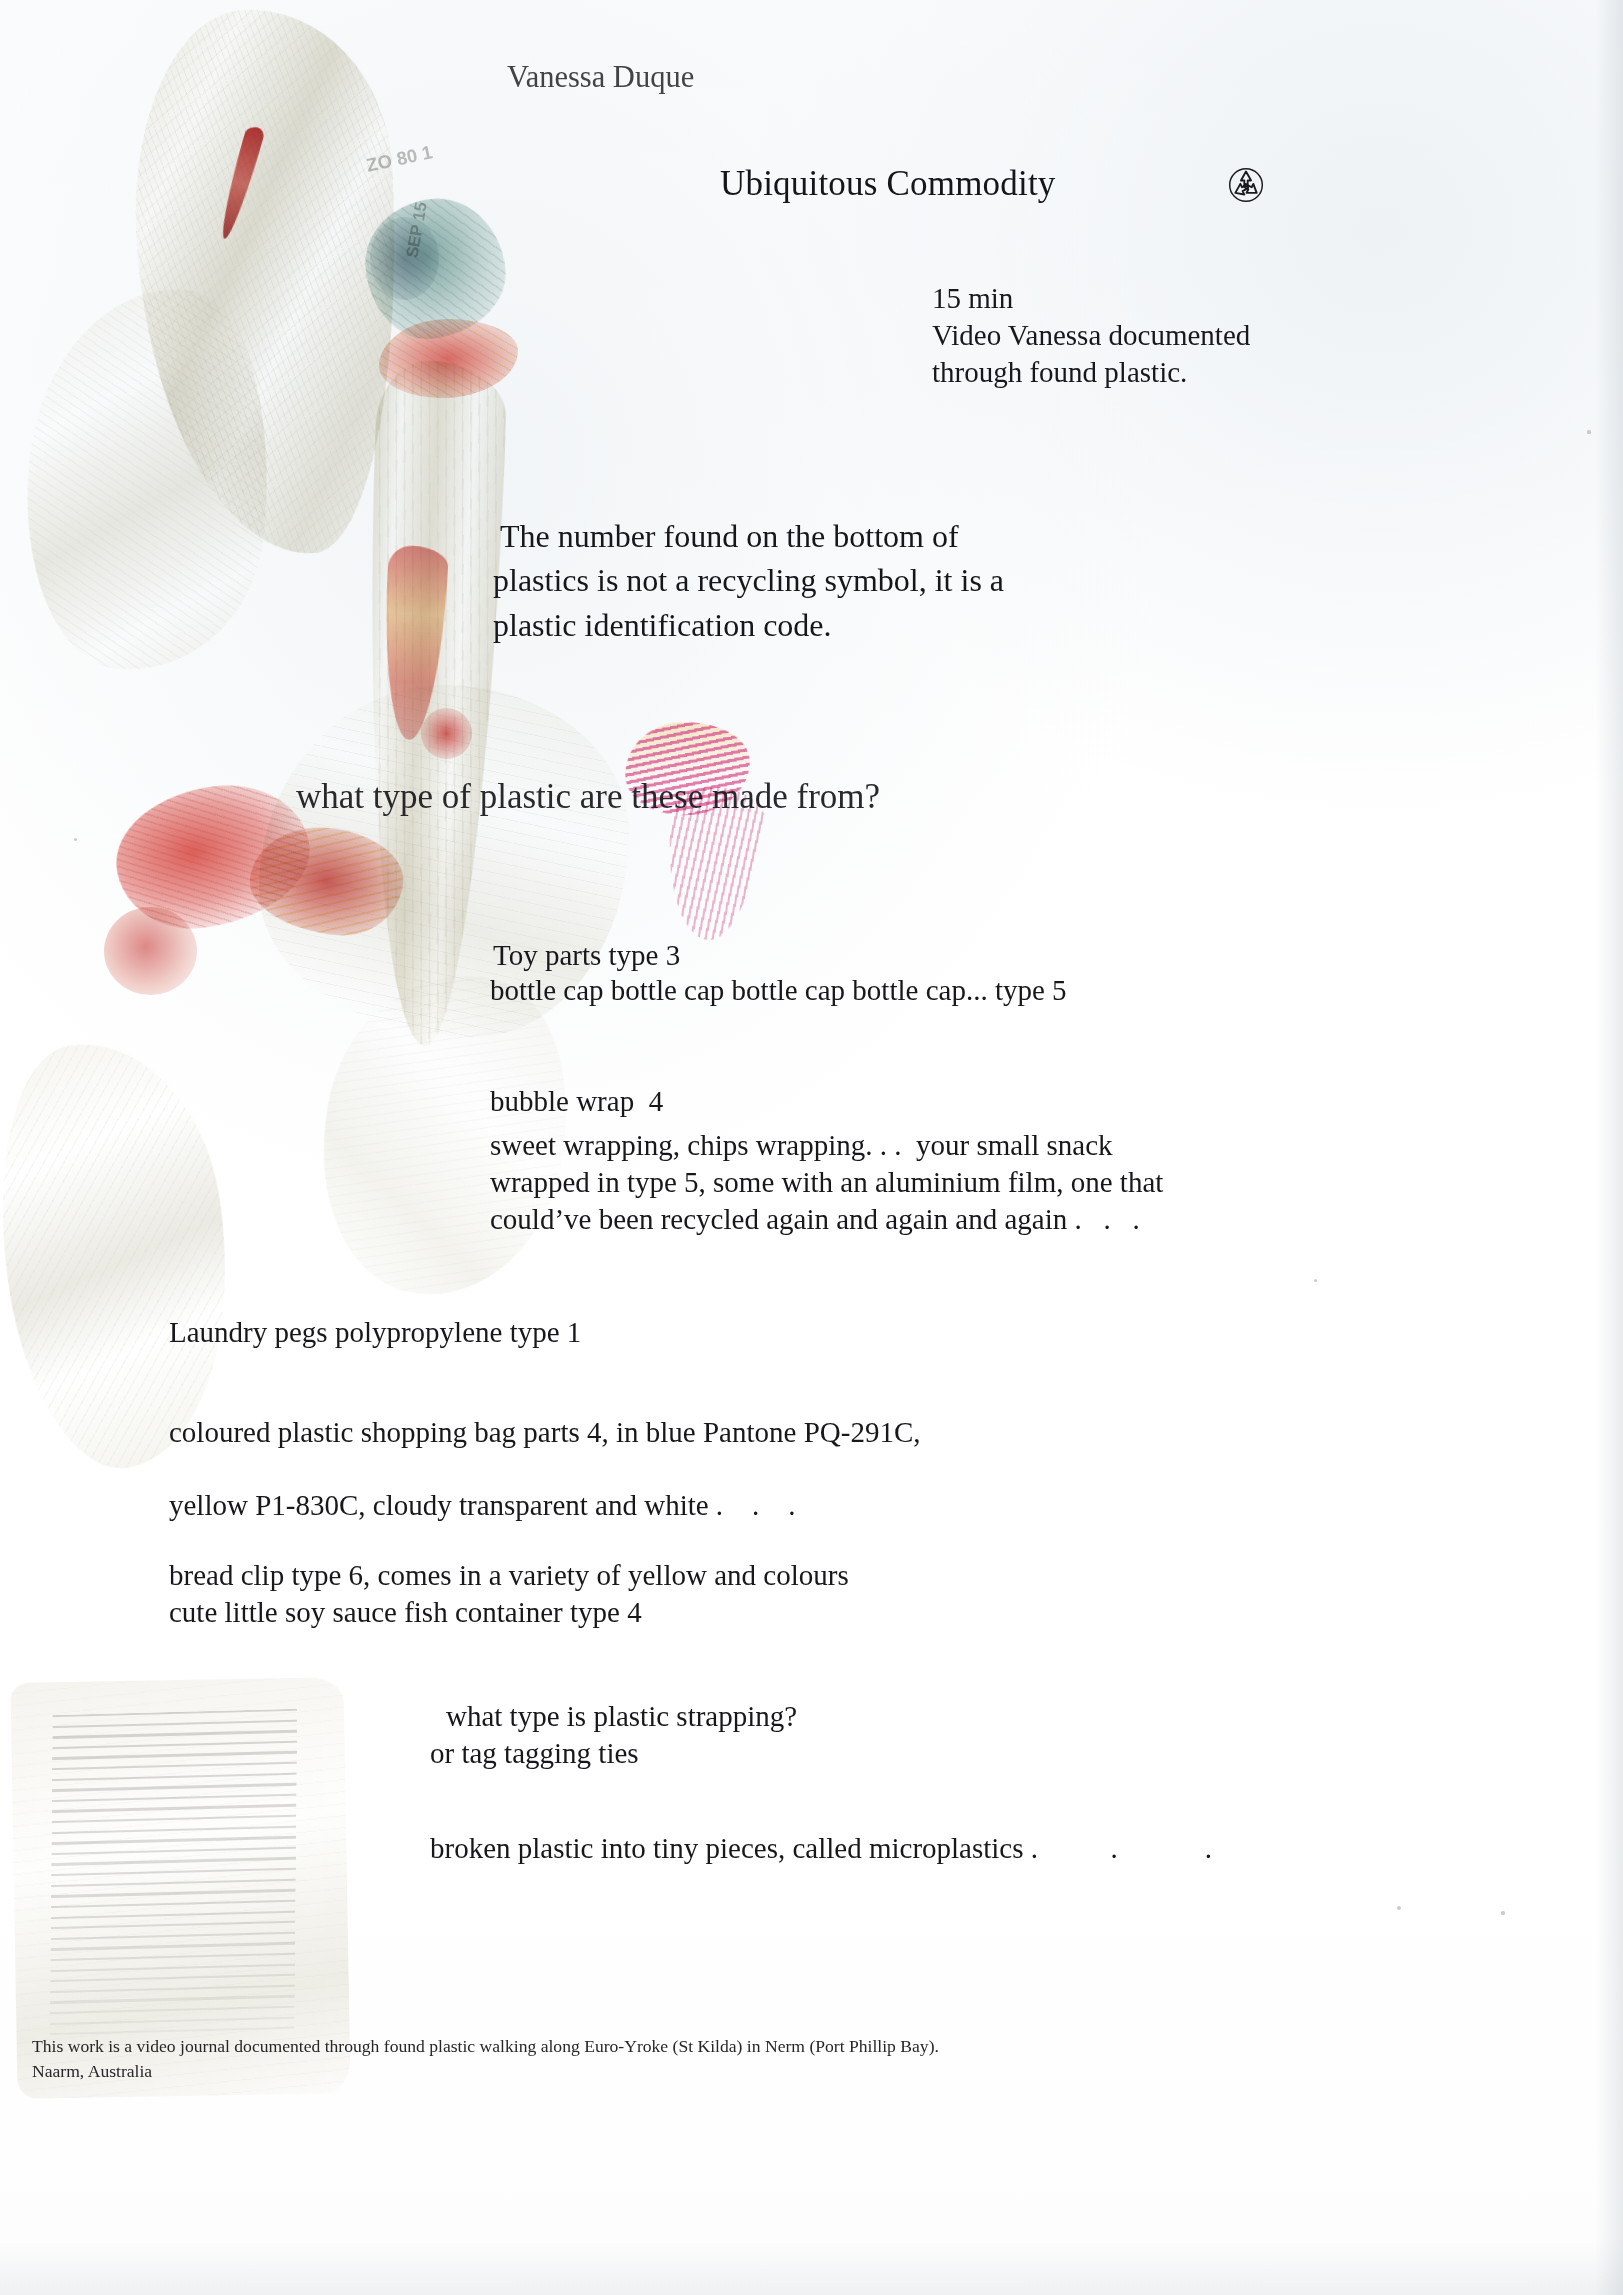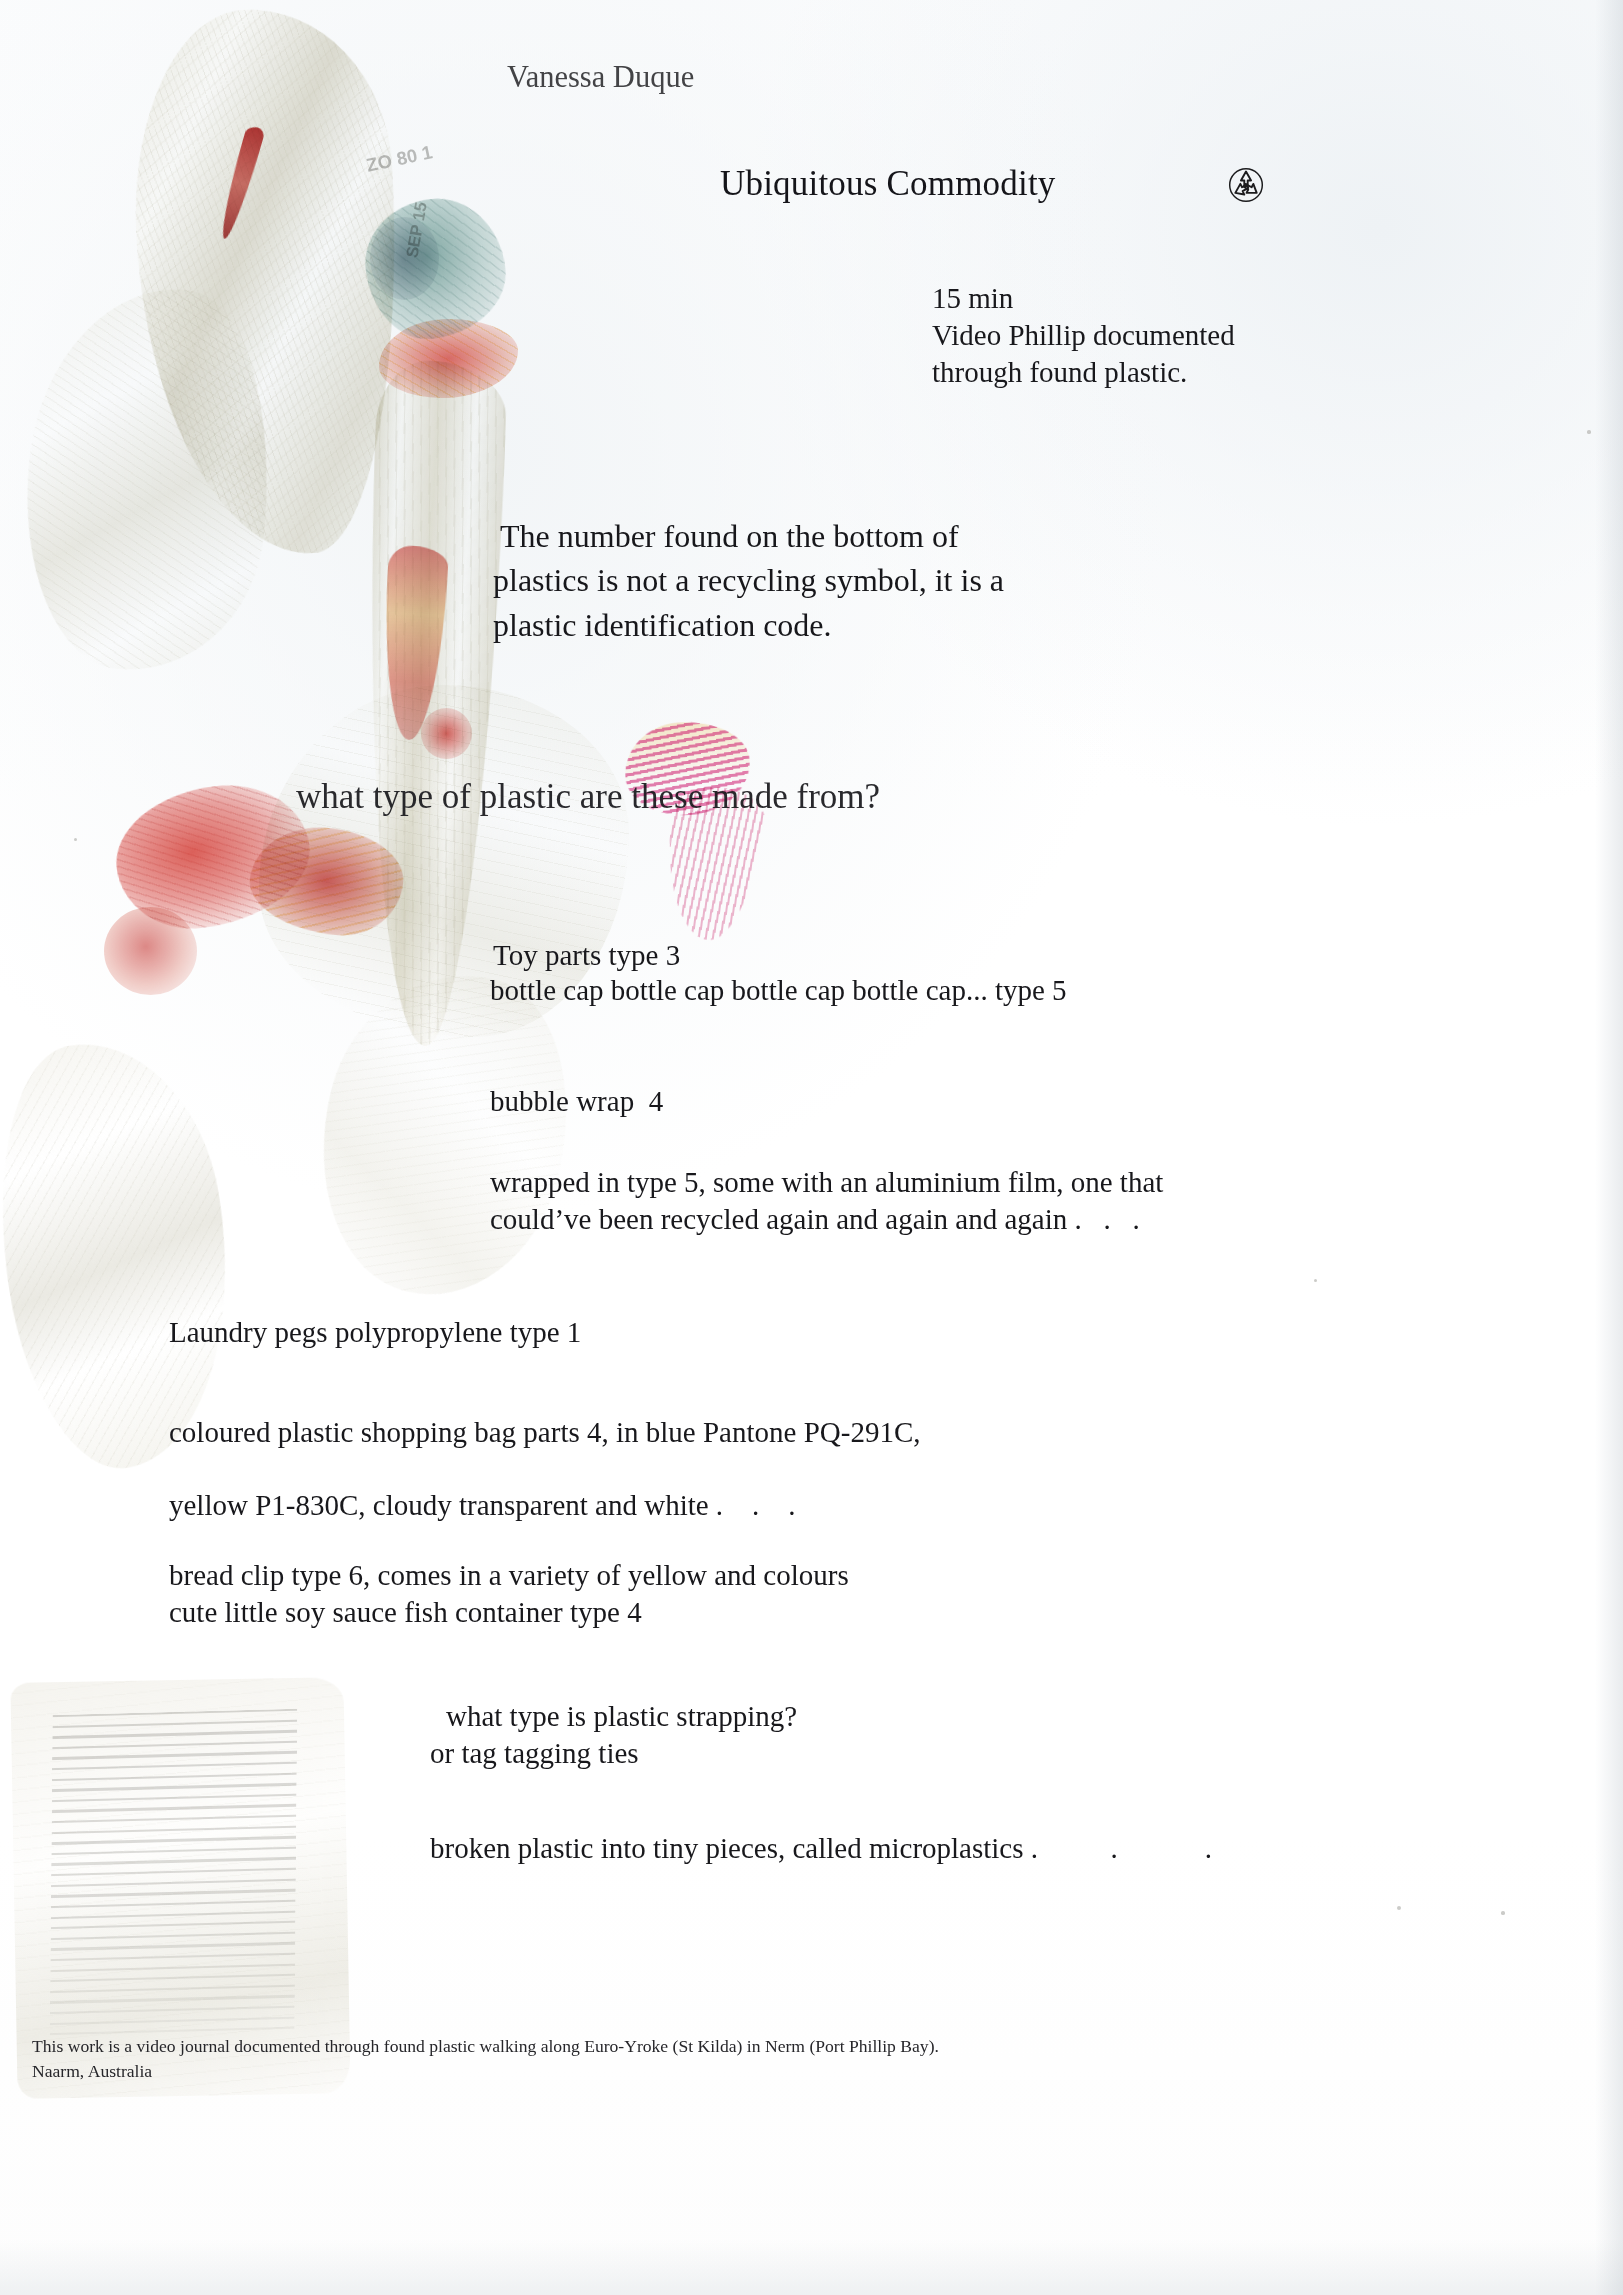--- a/index.html
+++ b/index.html
@@ -398,33 +398,34 @@
     <svg id="recycle-icon" viewBox="0 0 64 64" aria-hidden="true">
       <g fill="none" stroke="currentColor" stroke-width="3.4" stroke-linejoin="round" stroke-linecap="round">
         <path d="M32 8 L41 24 L35 24 L35 34 L29 34 L29 24 L23 24 Z"></path>
         <path d="M13 46 L22 30 L25 36 L33 31 L36 37 L26 43 L29 49 Z"></path>
         <path d="M51 46 L33 46 L36 40 L28 35 L31 30 L42 36 L45 30 Z"></path>
         <circle cx="32" cy="32" r="29" stroke-width="2.6"></circle>
       </g>
     </svg>
 
     <div class="t meta" id="meta-1">15 min</div>
-    <div class="t meta" id="meta-2">Video Phillip documented</div>
+    <div class="t meta" id="meta-2">Video Vanessa documented</div>
     <div class="t meta" id="meta-3">through found plastic.</div>
 
     <div class="t para" id="p1-l2">plastics is not a recycling symbol, it is a</div>
     <div class="t para" id="p1-l1">The number found on the bottom of</div>
     <div class="t para" id="p1-l3">plastic identification code.</div>
 
     <div class="t" id="question">what type of plastic are these made from?</div>
 
     <div class="t body" id="b1-l1">Toy parts type 3</div>
     <div class="t body" id="b1-l2">bottle cap bottle cap bottle cap bottle cap... type 5</div>
 
     <div class="t body" id="b2-l1">bubble wrap  4</div>
+    <div class="t body" id="b2-l2">sweet wrapping, chips wrapping. . .  your small snack</div>
     <div class="t body" id="b2-l3">wrapped in type 5, some with an aluminium film, one that</div>
     <div class="t body" id="b2-l4">could’ve been recycled again and again and again .   .   .</div>
 
     <div class="t body" id="b3-l1">Laundry pegs polypropylene type 1</div>
 
     <div class="t body" id="b4-l1">coloured plastic shopping bag parts 4, in blue Pantone PQ-291C,</div>
     <div class="t body" id="b4-l2">yellow P1-830C, cloudy transparent and white .    .    .</div>
 
     <div class="t body" id="b5-l1">bread clip type 6, comes in a variety of yellow and colours</div>
     <div class="t body" id="b5-l2">cute little soy sauce fish container type 4</div>

